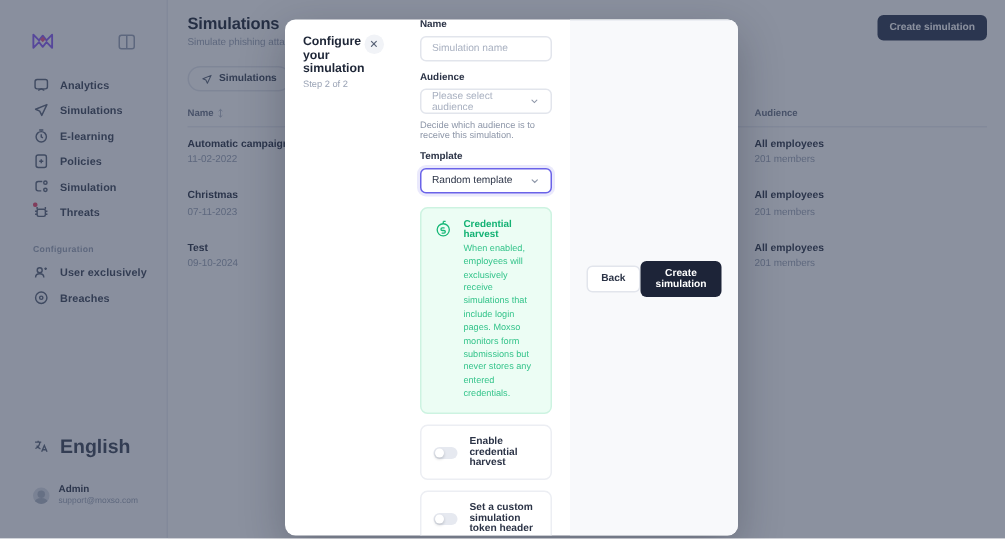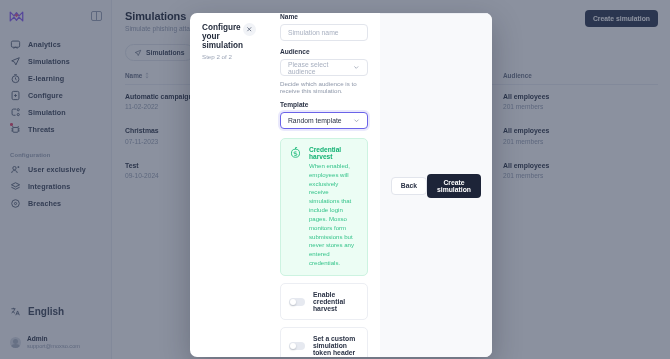--- a/index.html
+++ b/index.html
@@ -10,40 +10,40 @@
     background: #ffffff;
   }
   #app { position: relative; width: 670px; height: 359px; }
 
   
   .bg-layer { position: absolute; inset: 0; display: flex; background: #ffffff; }
 
   .sidebar {
     width: 112px; height: 359px; flex: 0 0 112px;
     background: #fbfbfd; border-right: 1px solid #eceef3;
-    display: flex; flex-direction: column; padding: 0;
+    display: flex; flex-direction: column; padding: 12px;
   }
   .sb-top { display: flex; align-items: center; justify-content: space-between; padding: 9px 9px 0 9px; }
   .logo { width: 15px; height: 13px; }
   .panel-ico { width: 11px; height: 10px; border: 1.2px solid #9aa3b5; border-radius: 2px; position: relative; }
   .panel-ico:after { content:""; position:absolute; left:3.5px; top:0; bottom:0; width:1.2px; background:#9aa3b5; }
 
   .sb-nav { margin-top: 14px; display: flex; flex-direction: column; gap: 0; }
   .sb-item { display: flex; align-items: center; gap: 7px; padding: 4px 10px; height: 17px; position: relative; }
   .sb-item .lbl { font-size: 7.2px; color: #3c4558; font-weight: 600; letter-spacing: .1px; white-space: nowrap; }
   .sb-ico { width: 11px; height: 11px; flex: 0 0 11px; color: #5a6478; display:flex; align-items:center; justify-content:center; }
   .sb-ico svg { width: 11px; height: 11px; display:block; }
   .dot { position: absolute; left: 10px; top: 2px; width: 2.6px; height: 2.6px; border-radius: 50%; background: #e8456c; }
 
   .sb-section { font-size: 5.8px; color: #9aa3b5; font-weight: 600; padding: 14px 10px 3px 10px; letter-spacing: .2px; }
 
   .sb-spacer { flex: 1 1 auto; }
   .sb-bottom { padding: 0 10px 8px 10px; }
   .sb-lang { display: flex; align-items: center; gap: 7px; padding: 4px 0 12px 0; }
-  .sb-lang .lbl { font-size: 10px; color: #3c4558; font-weight: 600; }
+  .sb-lang .lbl { font-size: 13px; color: #3c4558; font-weight: 600; }
   .sb-user { display: flex; align-items: center; gap: 6px; padding-top: 6px; }
   .avatar { width: 11px; height: 11px; border-radius: 50%; background: #d9dde6; flex: 0 0 11px; position: relative; overflow: hidden; }
   .avatar:before { content:""; position:absolute; left:3px; top:1.8px; width:5px; height:5px; border-radius:50%; background:#aeb6c4; }
   .avatar:after { content:""; position:absolute; left:1px; bottom:-2px; width:9px; height:6px; border-radius:50%; background:#aeb6c4; }
   .u-name { font-size: 6.6px; color: #2b3346; font-weight: 700; line-height: 1.35; }
   .u-mail { font-size: 5.6px; color: #9aa3b5; line-height: 1.35; }
 
   .content { flex: 1 1 auto; padding: 10px 12px 0 13px; position: relative; }
   .content-head { display: flex; align-items: flex-start; justify-content: space-between; }
   .page-title { font-size: 11px; font-weight: 700; color: #1e2637; letter-spacing: -.1px; }
@@ -191,21 +191,21 @@
           </span>
           <span class="lbl">E-learning</span>
         </div>
         <div class="sb-item">
           <span class="sb-ico">
             <svg viewBox="0 0 16 16" fill="none" stroke="currentColor" stroke-width="1.4">
                 <rect x="3" y="2" width="10" height="12" rx="2"></rect>
                 <path d="M8 6v4M6 8h4"></path>
               </svg>
           </span>
-          <span class="lbl">Configure</span>
+          <span class="lbl">Policies</span>
         </div>
         <div class="sb-item">
           <span class="sb-ico">
             <svg viewBox="0 0 16 16" fill="none" stroke="currentColor" stroke-width="1.4">
                 <path d="M9 3H5a2 2 0 0 0-2 2v5a2 2 0 0 0 2 2h3"></path>
                 <circle cx="12" cy="4" r="1.6"></circle>
                 <circle cx="12" cy="11" r="1.6"></circle>
               </svg>
           </span>
           <span class="lbl">Simulation</span>
@@ -227,29 +227,20 @@
       <nav class="sb-nav" style="margin-top:0">
         <div class="sb-item">
           <span class="sb-ico">
             <svg viewBox="0 0 16 16" fill="none" stroke="currentColor" stroke-width="1.4">
                 <circle cx="6.5" cy="6" r="2.4"></circle>
                 <path d="M2.5 13c0-2.2 1.8-3.5 4-3.5s4 1.3 4 3.5"></path>
                 <path d="M11 4.5h2.5M12.2 3.3v2.4"></path>
               </svg>
           </span>
           <span class="lbl">User exclusively</span>
-        </div>
-        <div class="sb-item">
-          <span class="sb-ico">
-            <svg viewBox="0 0 16 16" fill="none" stroke="currentColor" stroke-width="1.4">
-                <path d="M8 2.5 14 5.5 8 8.5 2 5.5z" stroke-linejoin="round"></path>
-                <path d="M2 9 8 12l6-3"></path>
-              </svg>
-          </span>
-          <span class="lbl">Integrations</span>
         </div>
         <div class="sb-item">
           <span class="sb-ico">
             <svg viewBox="0 0 16 16" fill="none" stroke="currentColor" stroke-width="1.4">
                 <circle cx="8" cy="8" r="5.5"></circle>
                 <circle cx="8" cy="8" r="1.6"></circle>
               </svg>
           </span>
           <span class="lbl">Breaches</span>
         </div>

